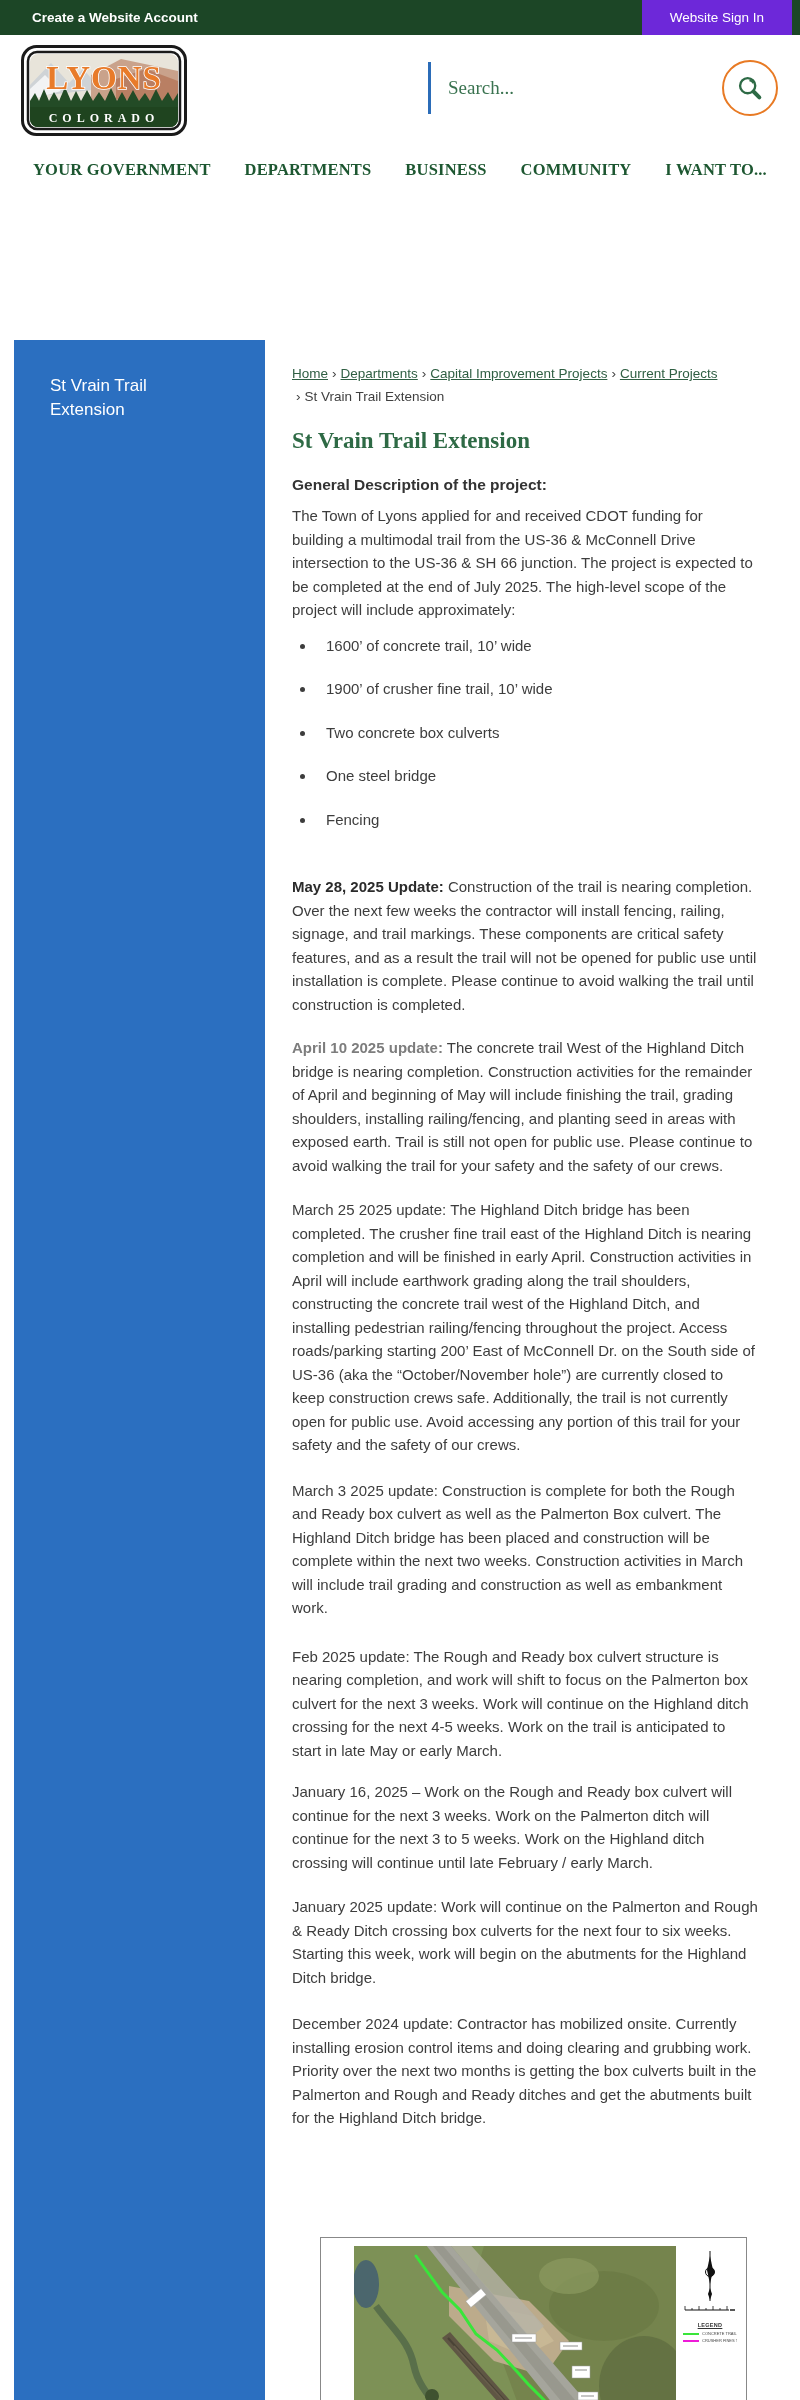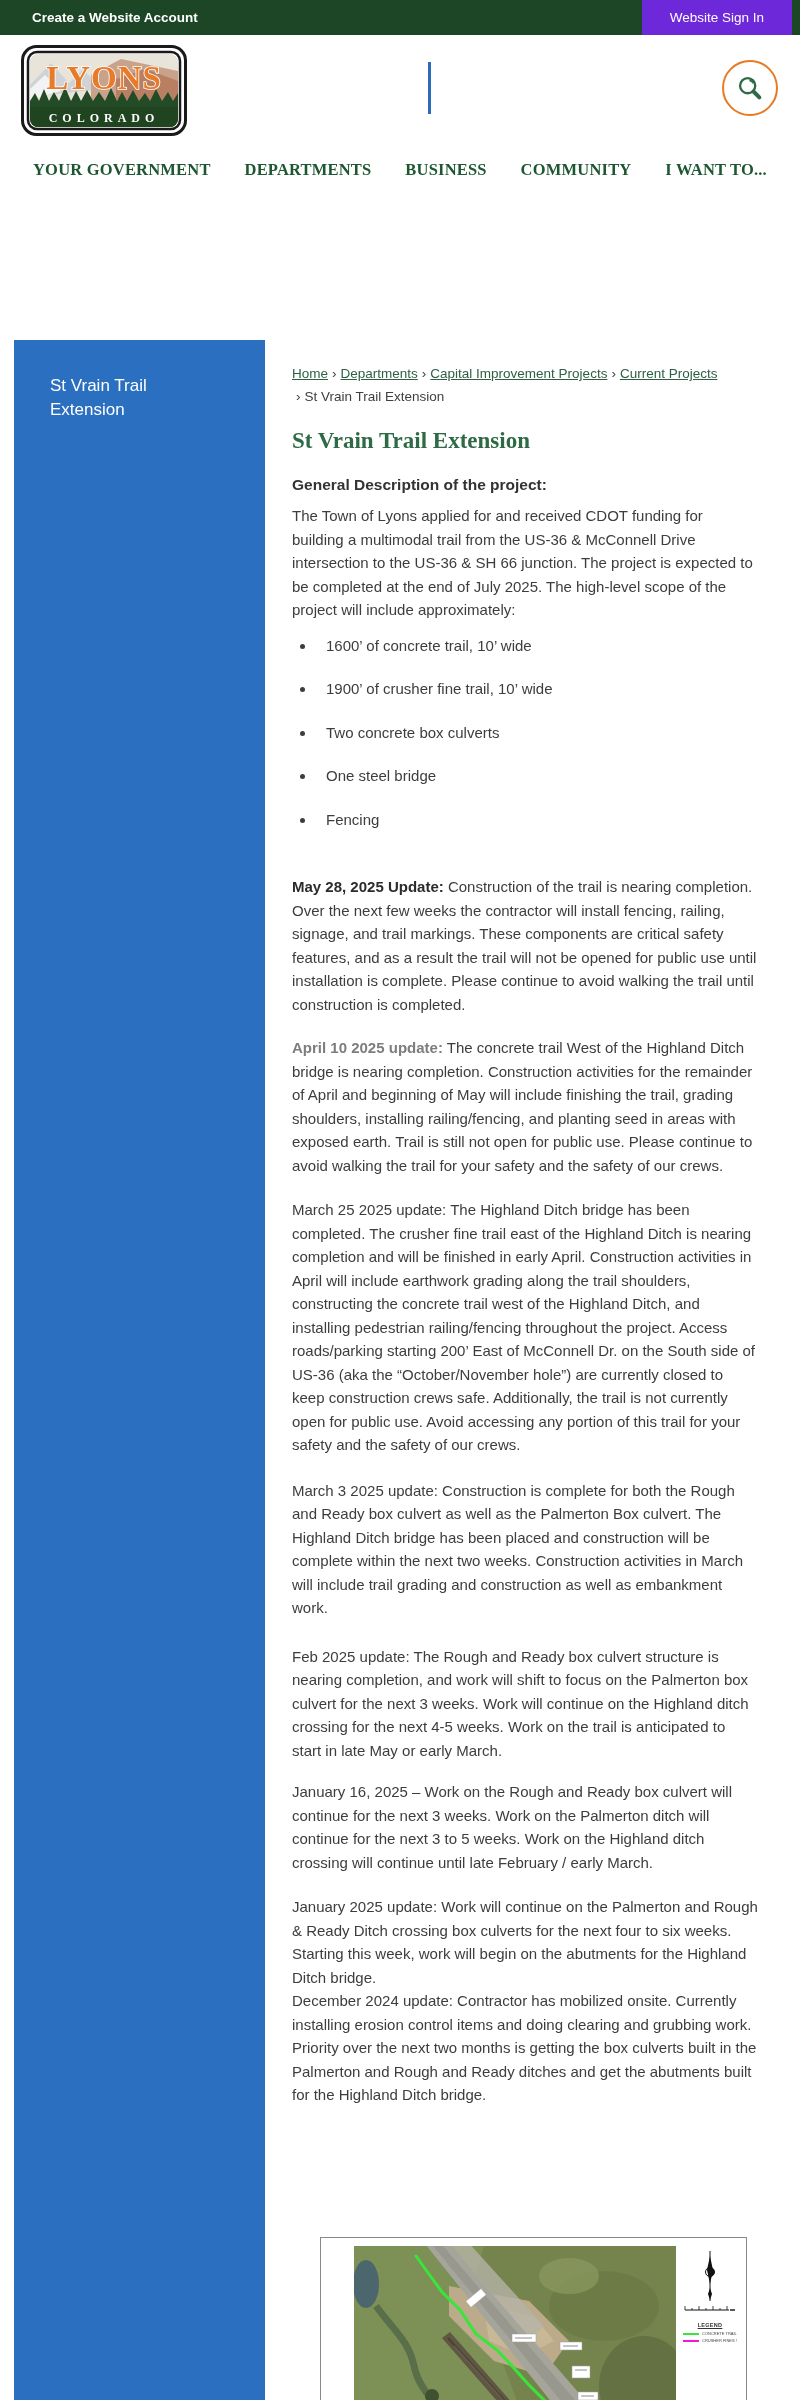--- a/index.html
+++ b/index.html
@@ -66,21 +66,21 @@
   .body-text { font-size:15px; line-height:23.5px; color:#3d3d3d; }
   p.intro { margin-bottom:12px; }
   ul.scope { list-style:disc outside; padding-left:22px; margin:0 0 44px 2px; }
   ul.scope li { font-size:15px; line-height:23.5px; margin-bottom:20px; padding-left:10px; }
   ul.scope li:last-child { margin-bottom:0; }
   .label-bold-dark { font-weight:bold; color:#2b2b2b; }
   .label-bold-gray { font-weight:bold; color:#7d7d7d; }
   .label-normal { font-weight:normal; color:#3d3d3d; }
   .u0 { margin-bottom:20px; } .u1 { margin-bottom:21px; } .u2 { margin-bottom:22px; }
   .u3 { margin-bottom:25px; } .u4 { margin-bottom:18px; } .u5 { margin-bottom:21px; }
-  .u6 { } .u7 { margin-bottom:0; }
+  .u6 { margin-bottom:23px; } .u7 { margin-bottom:0; }
   
   .map-box {
     position:absolute; left:320px; top:2237px; width:427px; height:300px;
     background:#ffffff; border:1px solid #888; padding:8px 6px 8px 33px;
     display:flex; gap:5px;
   }
   .map-aerial { width:322px; height:282px; }
   .map-side { width:58px; display:flex; flex-direction:column; align-items:center; padding-top:4px; }
   .legend-title {
     font-size:5.5px; font-weight:bold; color:#333; text-decoration:underline;
@@ -118,20 +118,21 @@
         <polygon points="9,56 14,48 18,56 23,44 28,56 33,47 38,56 44,42 50,56 55,46 60,56 66,45 72,56 78,47 84,56 90,43 96,56 101,47 106,56 112,45 118,56 124,48 129,56 135,44 141,56 147,47 152,56 157,48 157,82 9,82" fill="#234b26"></polygon>
         <rect x="9" y="62" width="148" height="20" fill="#1f441f"></rect>
         <text x="83" y="44" text-anchor="middle" font-family="Liberation Serif, serif" font-weight="bold" font-size="33" fill="#e87b2a" stroke="#ffffff" stroke-width="1.6" paint-order="stroke" letter-spacing="1">LYONS</text>
         <text x="83" y="77" text-anchor="middle" font-family="Liberation Serif, serif" font-weight="bold" font-size="12" fill="#ffffff" letter-spacing="5">COLORADO</text>
       </g>
     </svg>
   </div>
 
   <div class="search-wrap">
     <div class="search-line"></div>
+    <input class="search-input" type="text" placeholder="Search..." style="">
     <div class="search-btn">
       <svg width="28" height="28" viewBox="0 0 24 24">
         <circle cx="10" cy="10" r="6.5" fill="none" stroke="#2d6a45" stroke-width="2"></circle>
         <path d="M11.5,5.5 a5,5 0 0 1 3.4,2.4" fill="none" stroke="#2d6a45" stroke-width="1.4"></path>
         <line x1="15" y1="15" x2="20" y2="20" stroke="#2d6a45" stroke-width="3.4" stroke-linecap="round"></line>
       </svg>
     </div>
   </div>
 </div>
 

